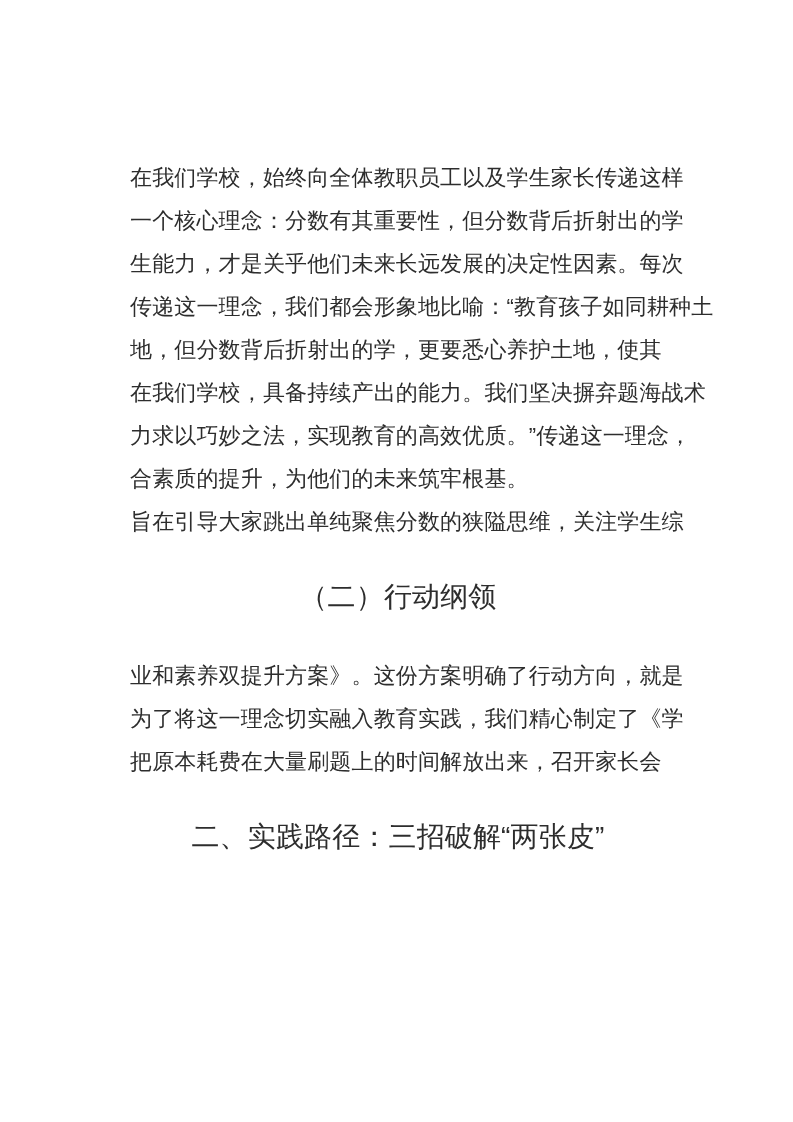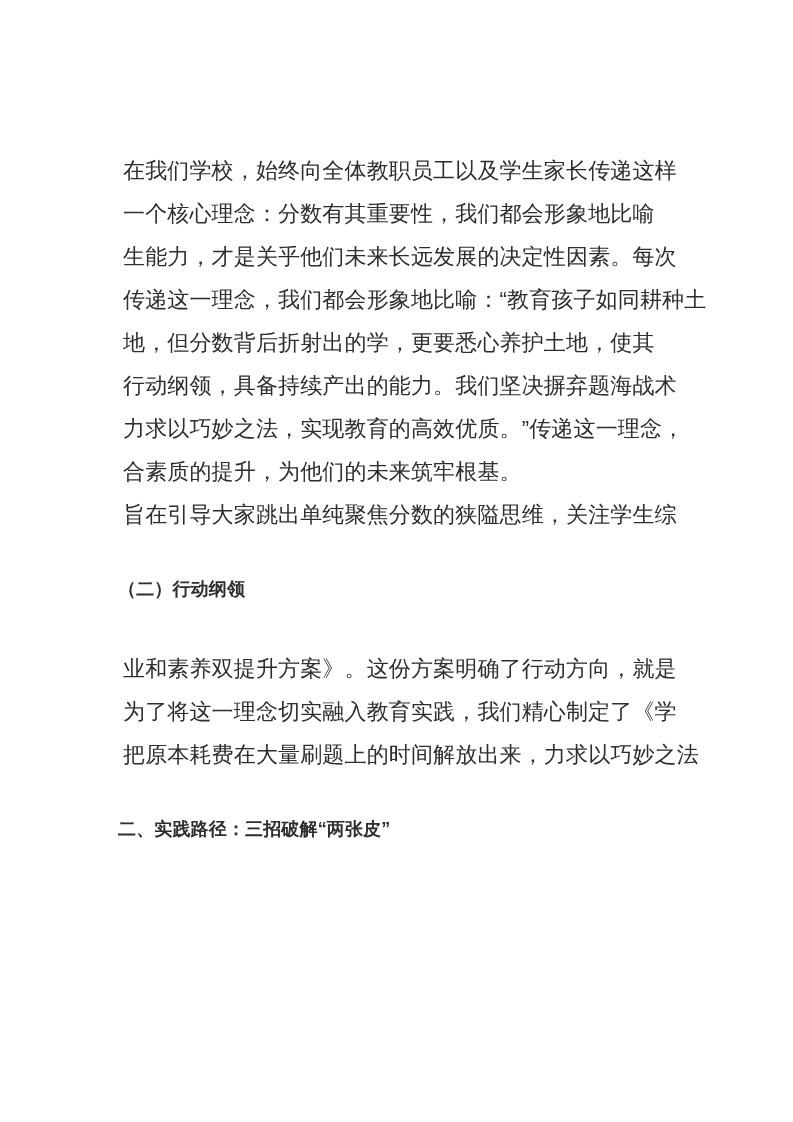--- a/index.html
+++ b/index.html
@@ -16,56 +16,57 @@
     font-family: "Liberation Sans", "DejaVu Sans", sans-serif;
   }
   .content {
     position: absolute;
     left: 118px;
     top: 144px;
     width: 560px;
     color: #2d2d2d;
   }
   .para {
-    margin: 5px;
+    margin: 12px;
   }
   .para .line {
     font-size: 22px;
     line-height: 43px;
     letter-spacing: 0.15px;
     white-space: nowrap;
     color: #2d2d2d;
   }
   .heading {
-    font-size: 18px;
+    font-size: 28px;
     line-height: 43px;
     letter-spacing: 0.15px;
-    font-weight: bold;
+    font-weight: normal;
     color: #2d2d2d;
     margin: 32px 0 36px 0;
     white-space: nowrap;
+    text-align: center;
   }
 </style>
 </head>
 <body>
 
 <div class="page">
   <div class="content">
     <div class="para">
         <div class="line">在我们学校，始终向全体教职员工以及学生家长传递这样</div>
-        <div class="line">一个核心理念：分数有其重要性，我们都会形象地比喻</div>
+        <div class="line">一个核心理念：分数有其重要性，但分数背后折射出的学</div>
         <div class="line">生能力，才是关乎他们未来长远发展的决定性因素。每次</div>
         <div class="line">传递这一理念，我们都会形象地比喻：“教育孩子如同耕种土</div>
         <div class="line">地，但分数背后折射出的学，更要悉心养护土地，使其</div>
-        <div class="line">行动纲领，具备持续产出的能力。我们坚决摒弃题海战术</div>
+        <div class="line">在我们学校，具备持续产出的能力。我们坚决摒弃题海战术</div>
         <div class="line">力求以巧妙之法，实现教育的高效优质。”传递这一理念，</div>
         <div class="line">合素质的提升，为他们的未来筑牢根基。</div>
         <div class="line">旨在引导大家跳出单纯聚焦分数的狭隘思维，关注学生综</div>
       </div>
     <div class="heading">（二）行动纲领</div>
     <div class="para">
         <div class="line">业和素养双提升方案》。这份方案明确了行动方向，就是</div>
         <div class="line">为了将这一理念切实融入教育实践，我们精心制定了《学</div>
-        <div class="line">把原本耗费在大量刷题上的时间解放出来，力求以巧妙之法</div>
+        <div class="line">把原本耗费在大量刷题上的时间解放出来，召开家长会</div>
       </div>
     <div class="heading">二、实践路径：三招破解“两张皮”</div>
   </div>
 </div>
 
 </body></html>

